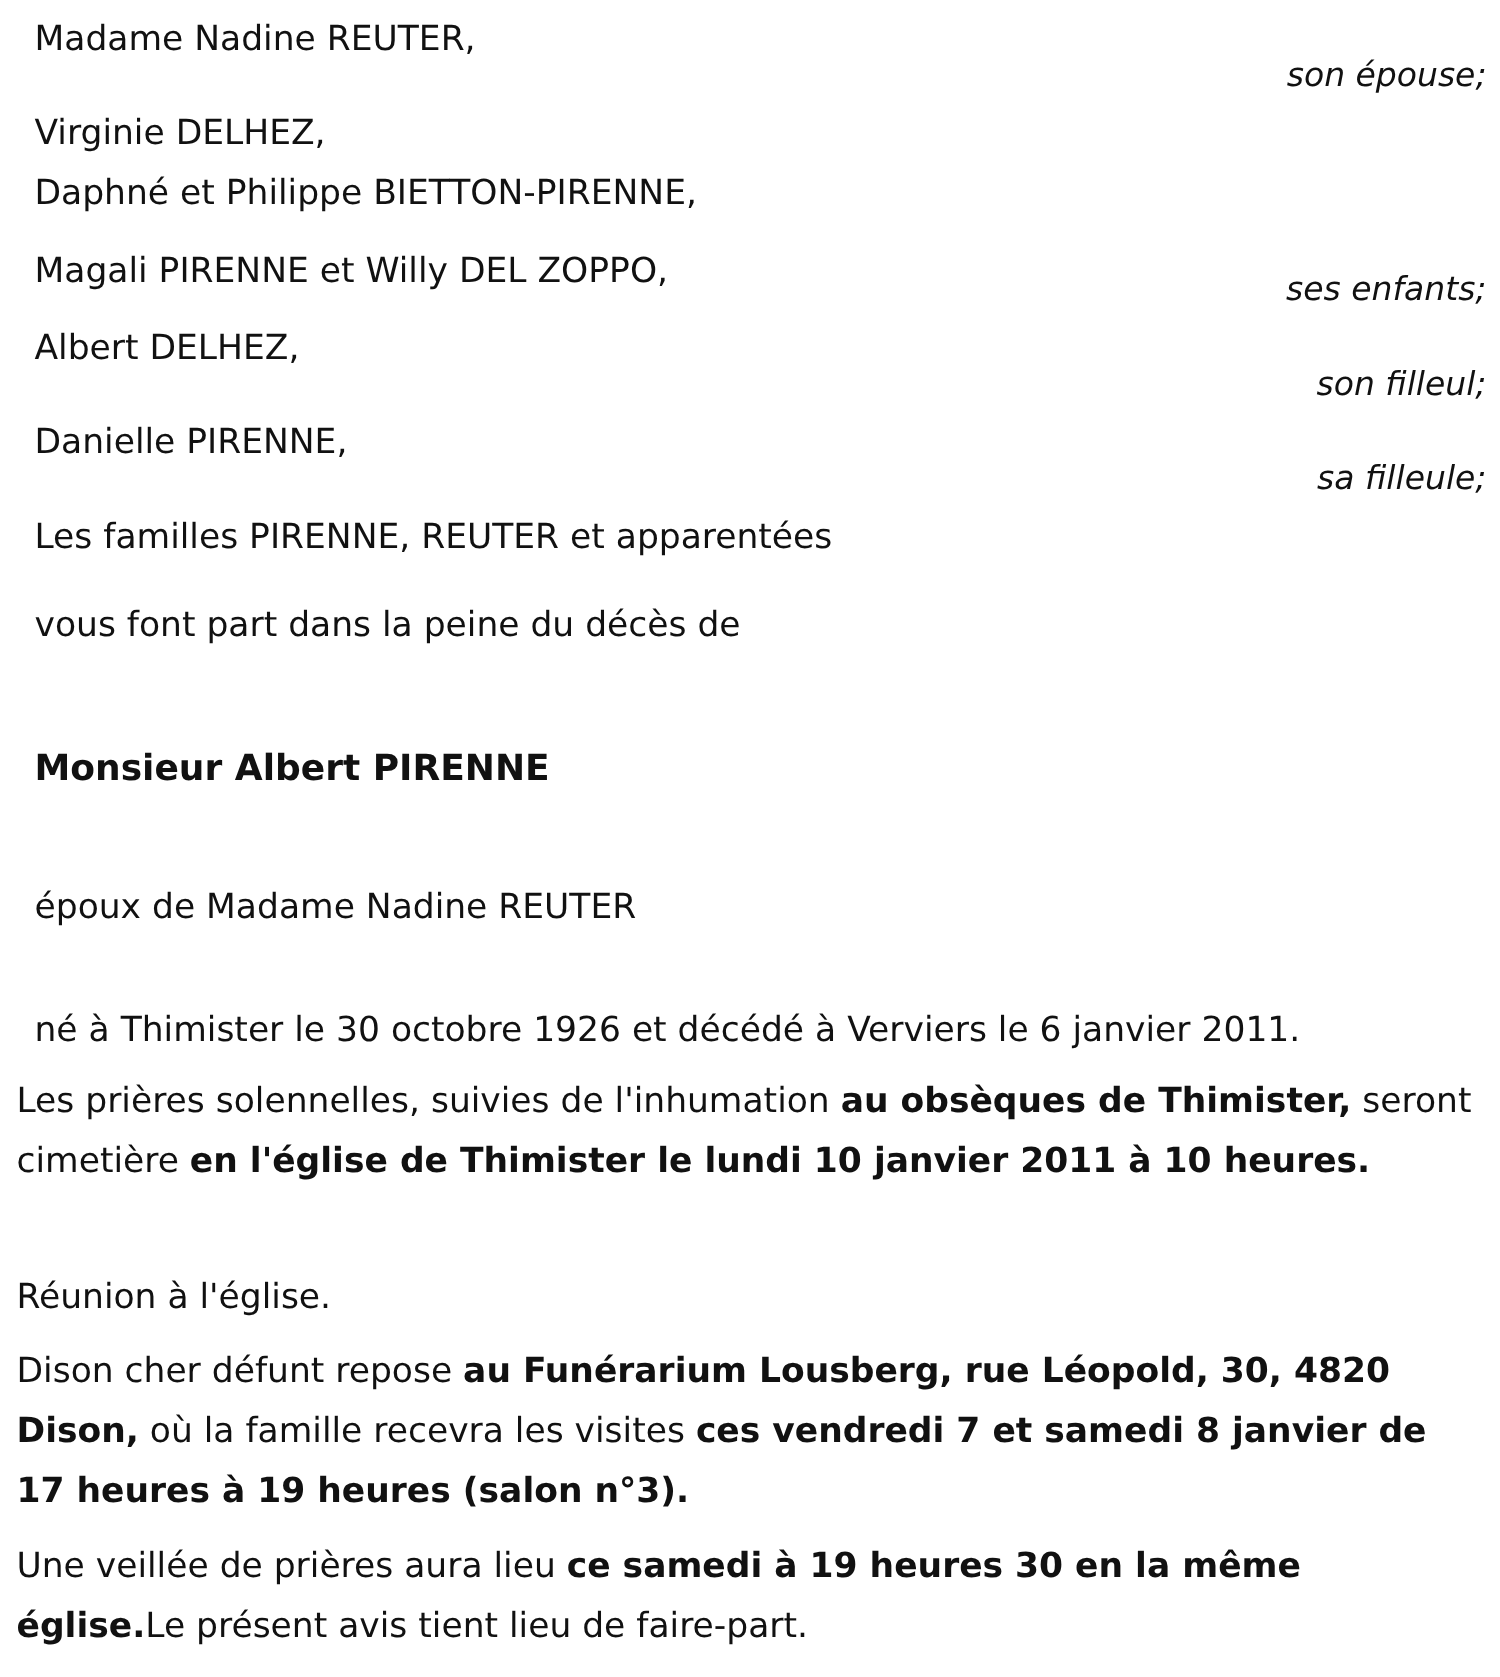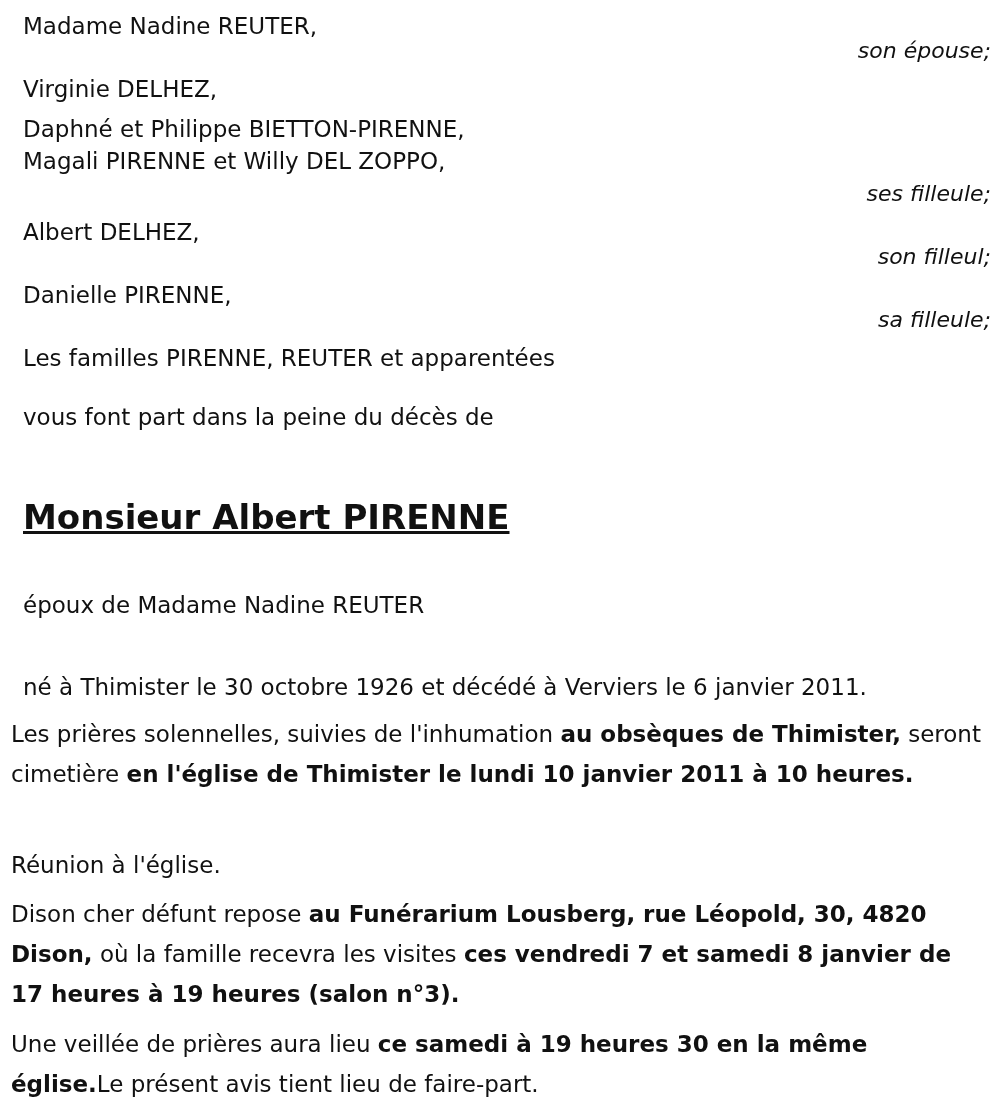--- a/index.html
+++ b/index.html
@@ -6,35 +6,35 @@
     body {
       width: 1000px; height: 1118px; overflow: hidden;
       font-family: "DejaVu Sans", sans-serif;
       color: #111111;
       font-size: 23px;
       position: relative;
     }
     .wrap { position: absolute; left: 11px; top: 0; width: 980px; }
     .line { position: absolute; left: 0; white-space: nowrap; line-height: 1; margin-left: 12px; }
     .role { position: absolute; right: 0; font-style: italic; white-space: nowrap; line-height: 1; font-size: 22px; margin-left: 12px; }
-    .title { font-weight: bold; font-size: 34px; text-decoration: underline; }
+    .title { font-weight: bold; font-size: 24px; }
     .para { position: absolute; left: 0; width: 975px; line-height: 40px; font-size: 23px; }
     b { font-weight: bold; }
   </style>
 </head>
 <body>
 
 <div class="wrap">
   <div class="line" style="top:15px">Madame Nadine REUTER,</div>
   <div class="role" style="top:40px">son épouse;</div>
 
   <div class="line" style="top:78px">Virginie DELHEZ,</div>
   <div class="line" style="top:118px">Daphné et Philippe BIETTON-PIRENNE,</div>
-  <div class="line" style="top:150px">Magali PIRENNE et Willy DEL ZOPPO,</div>
-  <div class="role" style="top:183px">ses filleule;</div>
+  <div class="line" style="top:170px">Magali PIRENNE et Willy DEL ZOPPO,</div>
+  <div class="role" style="top:183px">ses enfants;</div>
 
   <div class="line" style="top:221px">Albert DELHEZ,</div>
   <div class="role" style="top:246px">son filleul;</div>
 
   <div class="line" style="top:284px">Danielle PIRENNE,</div>
   <div class="role" style="top:309px">sa filleule;</div>
 
   <div class="line" style="top:347px">Les familles PIRENNE, REUTER et apparentées</div>
 
   <div class="line" style="top:406px">vous font part dans la peine du décès de</div>

